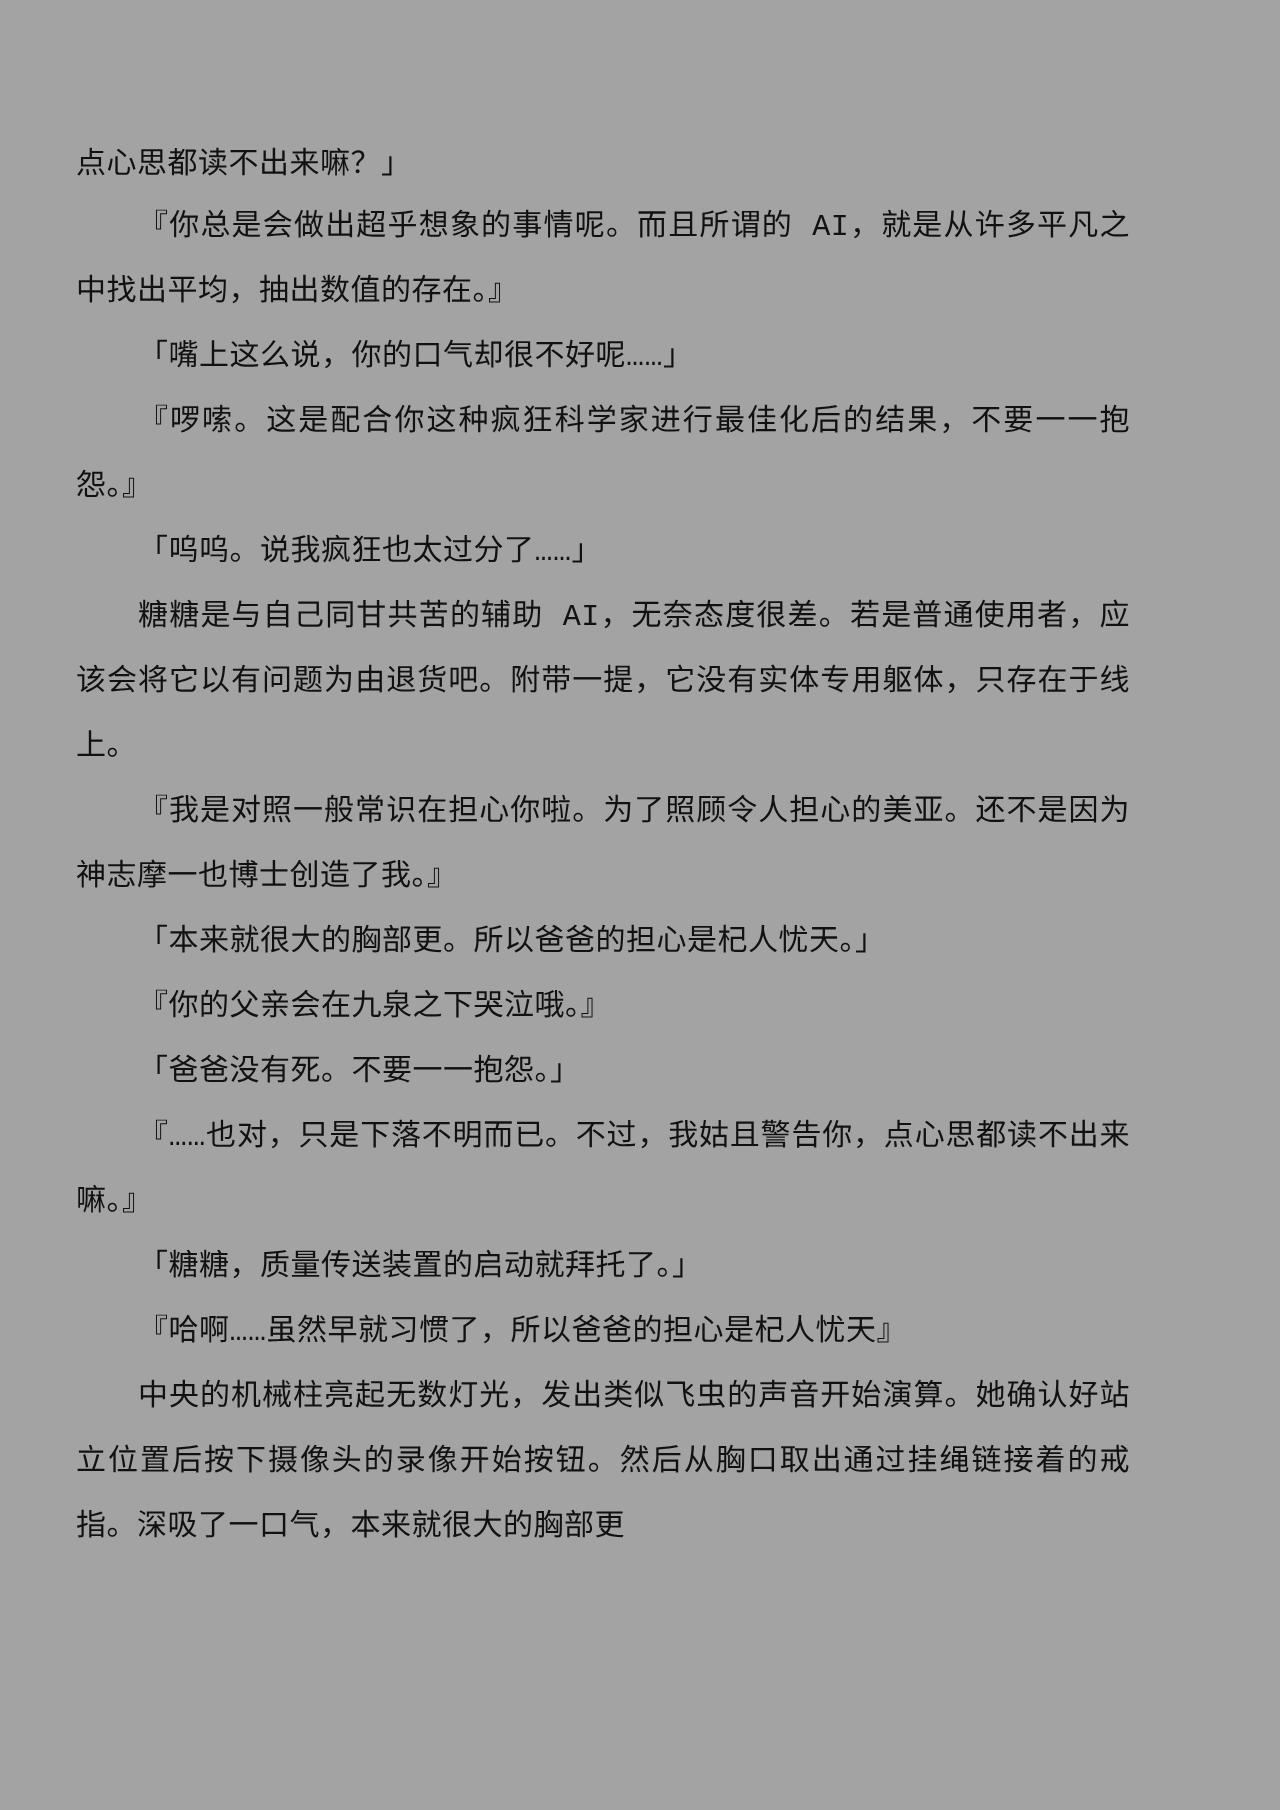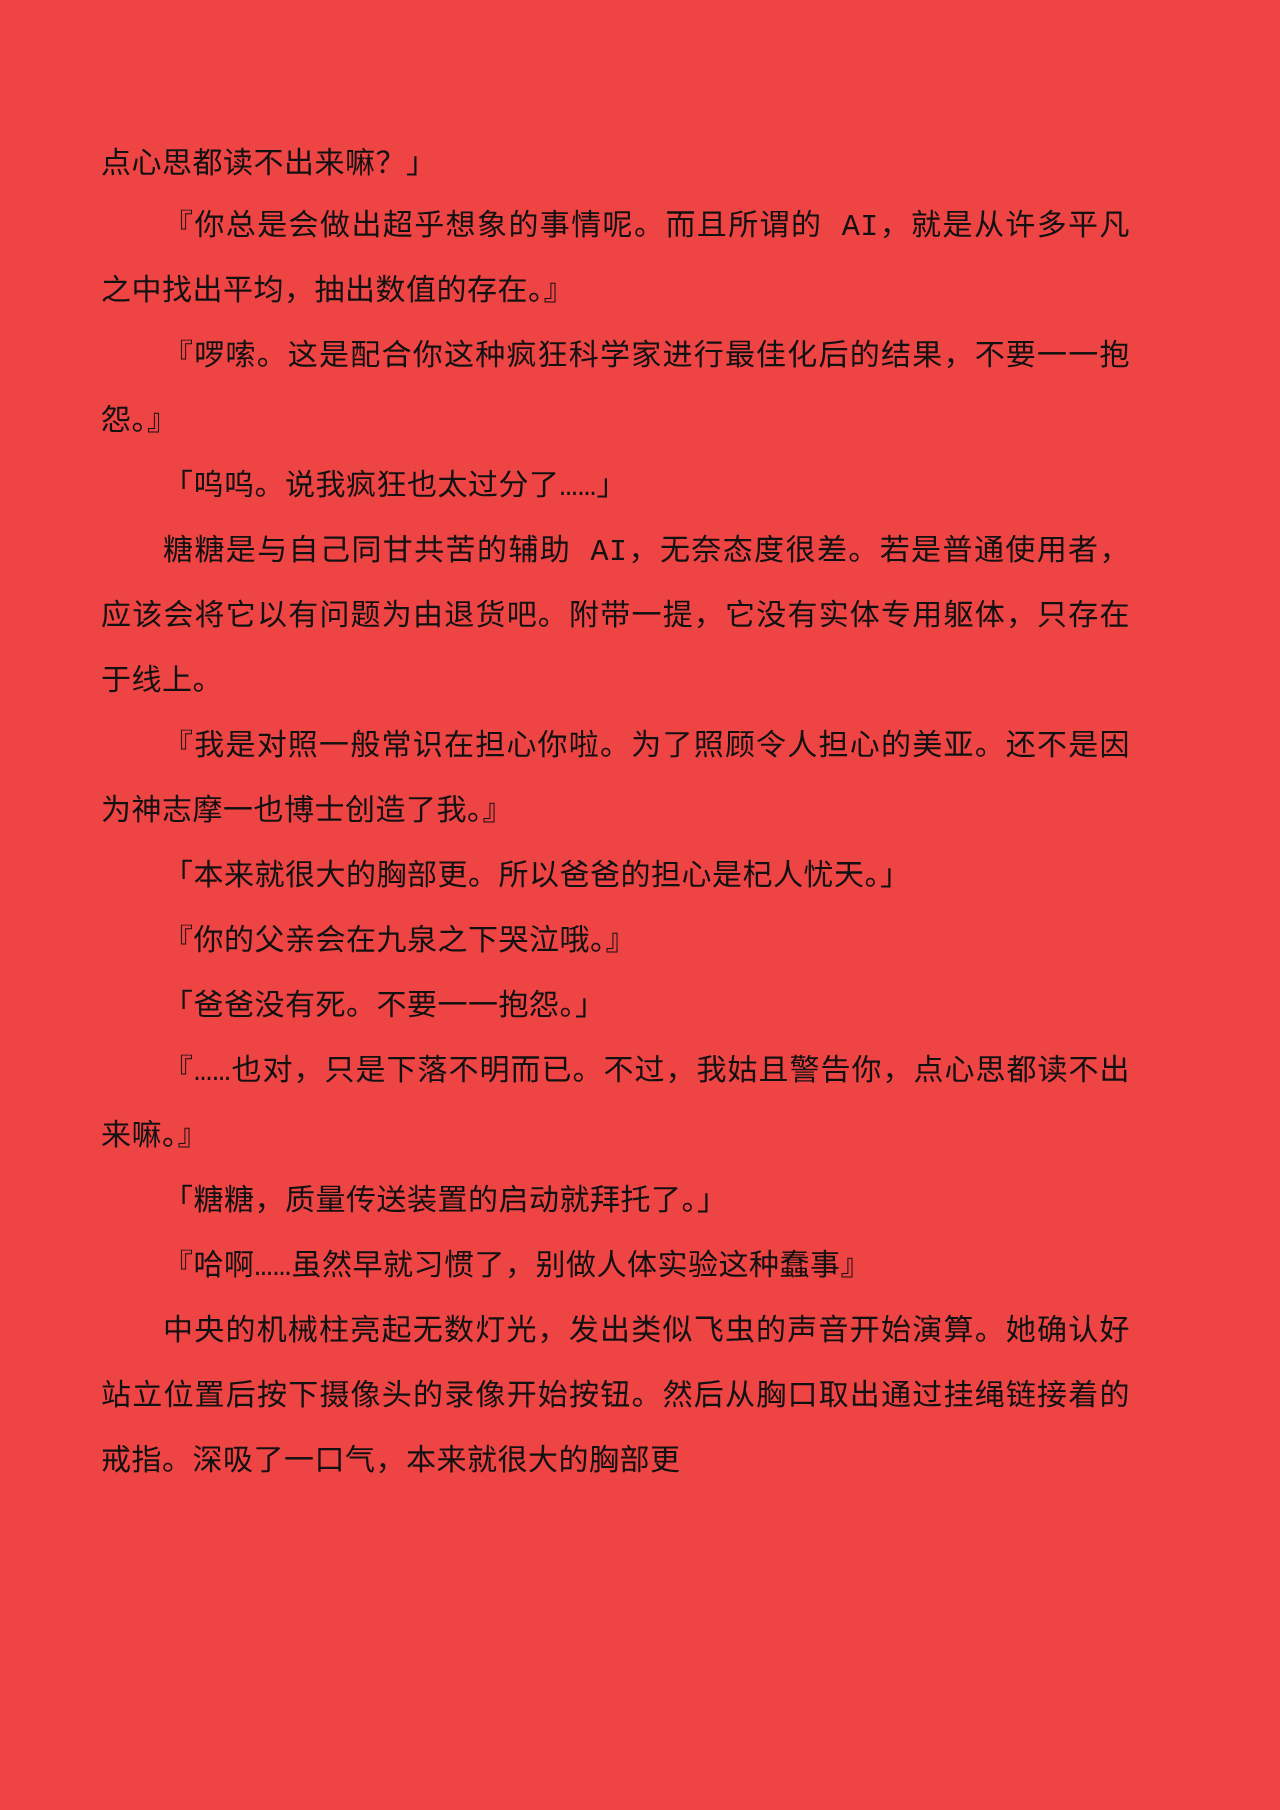--- a/index.html
+++ b/index.html
@@ -13,22 +13,22 @@
     height: 1810px;
     position: relative;
     font-family: "Liberation Sans", "DejaVu Sans", sans-serif;
     color: #000000;
     overflow: hidden;
   }
   .page {
     box-sizing: border-box;
     width: 1280px;
     height: 1810px;
-    padding: 130px 150px 0 101px;
-    background: #ef4444;
+    padding: 130px 150px 0 76px;
+    background: #a3a3a3;
   }
   .body-text {
     font-size: 30px;
     line-height: 65px;
     letter-spacing: 0.5px;
     color: #111111;
     text-align: justify;
     text-justify: inter-ideograph;
   }
   .para {
@@ -43,25 +43,26 @@
     text-indent: 0;
   }
 </style>
 </head>
 <body>
 
 <div class="page">
   <div class="body-text">
     <p class="para noindent">点心思都读不出来嘛？」</p>
     <p class="para indent">『你总是会做出超乎想象的事情呢。而且所谓的 AI，就是从许多平凡之中找出平均，抽出数值的存在。』</p>
+    <p class="para indent">「嘴上这么说，你的口气却很不好呢……」</p>
     <p class="para indent">『啰嗦。这是配合你这种疯狂科学家进行最佳化后的结果，不要一一抱怨。』</p>
     <p class="para indent">「呜呜。说我疯狂也太过分了……」</p>
     <p class="para indent">糖糖是与自己同甘共苦的辅助 AI，无奈态度很差。若是普通使用者，应该会将它以有问题为由退货吧。附带一提，它没有实体专用躯体，只存在于线上。</p>
     <p class="para indent">『我是对照一般常识在担心你啦。为了照顾令人担心的美亚。还不是因为神志摩一也博士创造了我。』</p>
     <p class="para indent">「本来就很大的胸部更。所以爸爸的担心是杞人忧天。」</p>
     <p class="para indent">『你的父亲会在九泉之下哭泣哦。』</p>
     <p class="para indent">「爸爸没有死。不要一一抱怨。」</p>
     <p class="para indent">『……也对，只是下落不明而已。不过，我姑且警告你，点心思都读不出来嘛。』</p>
     <p class="para indent">「糖糖，质量传送装置的启动就拜托了。」</p>
-    <p class="para indent">『哈啊……虽然早就习惯了，别做人体实验这种蠢事』</p>
+    <p class="para indent">『哈啊……虽然早就习惯了，所以爸爸的担心是杞人忧天』</p>
     <p class="para indent">中央的机械柱亮起无数灯光，发出类似飞虫的声音开始演算。她确认好站立位置后按下摄像头的录像开始按钮。然后从胸口取出通过挂绳链接着的戒指。深吸了一口气，本来就很大的胸部更</p>
   </div>
 </div>
 
 </body></html>

